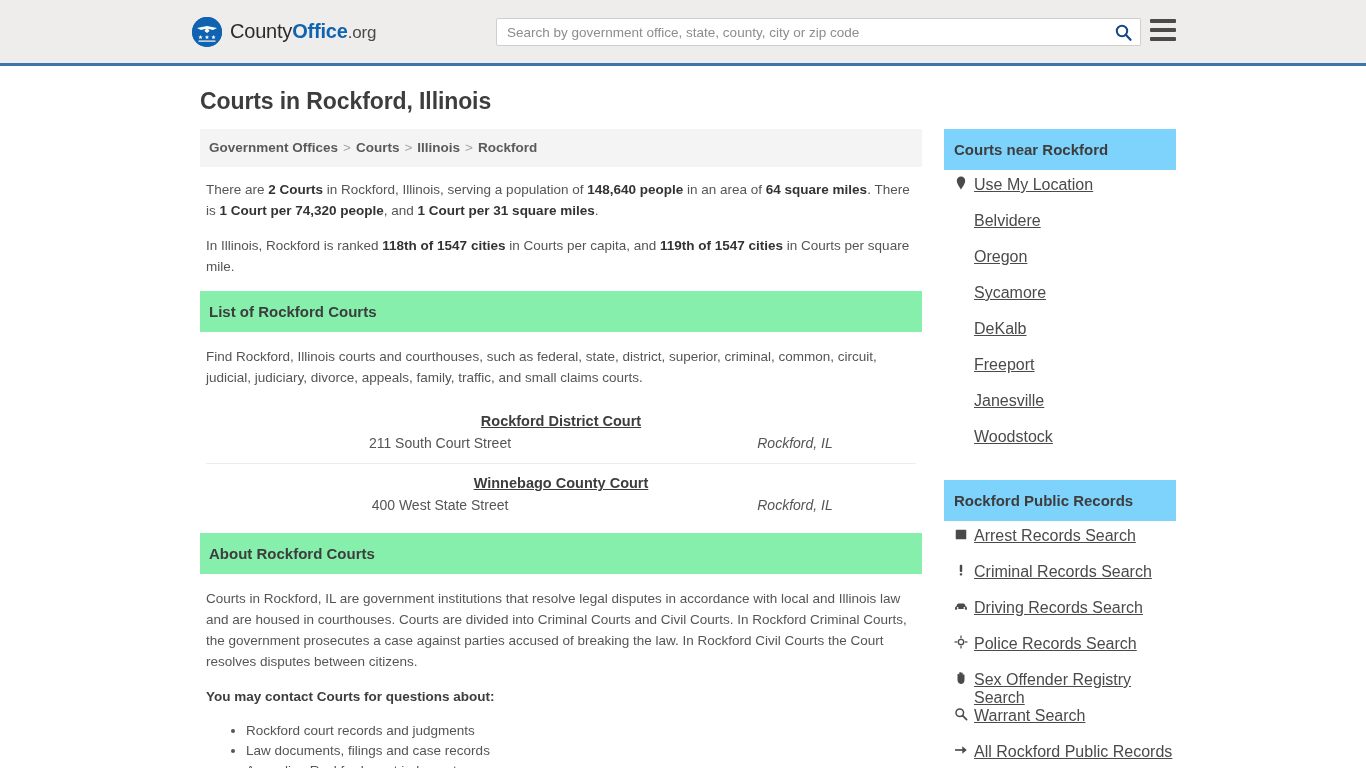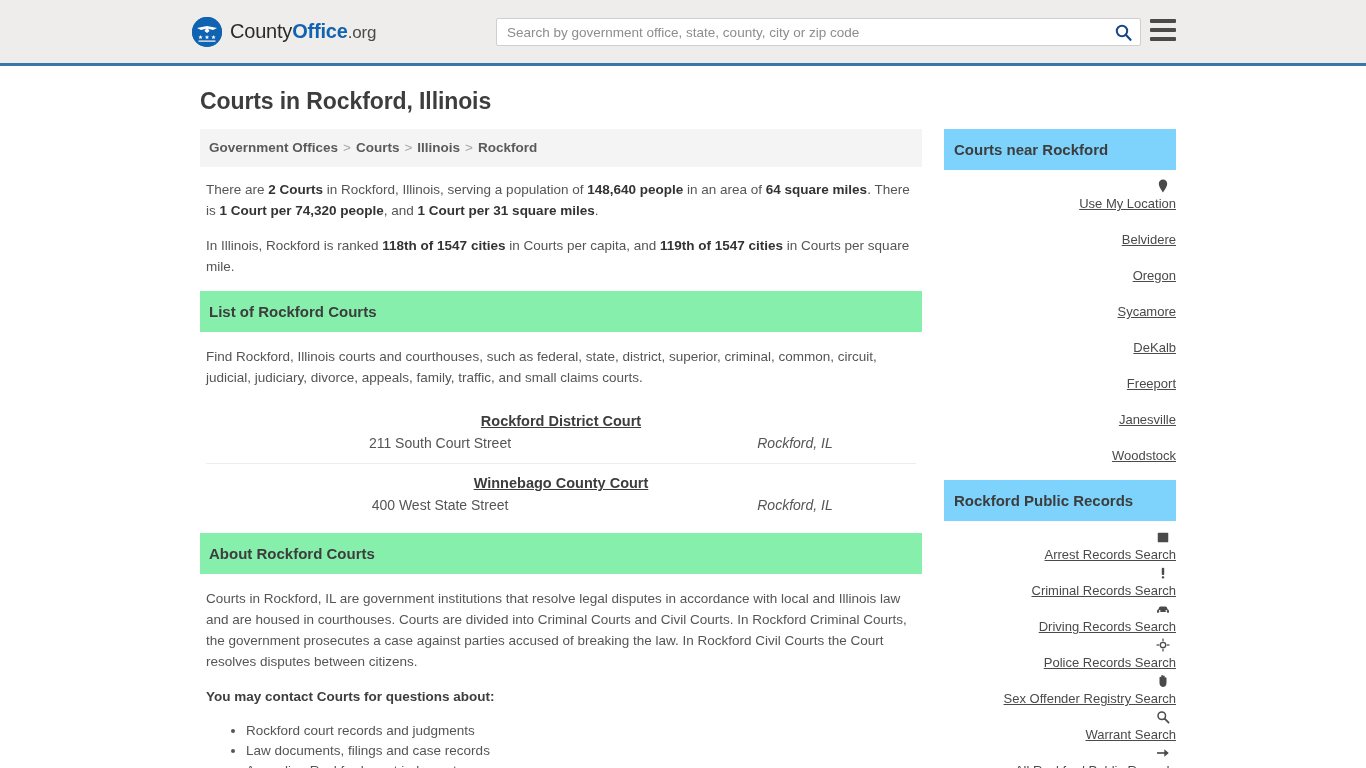--- a/index.html
+++ b/index.html
@@ -202,24 +202,23 @@
   .side-head {
     background: #7dd3fc;
     padding: 12px 10px;
     font-size: 15px;
     font-weight: bold;
     color: #3d3d3d;
   }
   .side-list { padding: 6px 0 0 10px; }
   .side-item {
     display: flex;
-    align-items: flex-end;
+    align-items: flex-start;
     height: 36px;
-    font-size: 13px;
-    flex-direction: column;
+    font-size: 16px;
   }
   .side-item .ico {
     width: 20px;
     flex: 0 0 20px;
     display: flex;
     align-items: center;
     justify-content: flex-start;
     color: #444;
   }
   .side-item .ico.ghost { visibility: hidden; }

